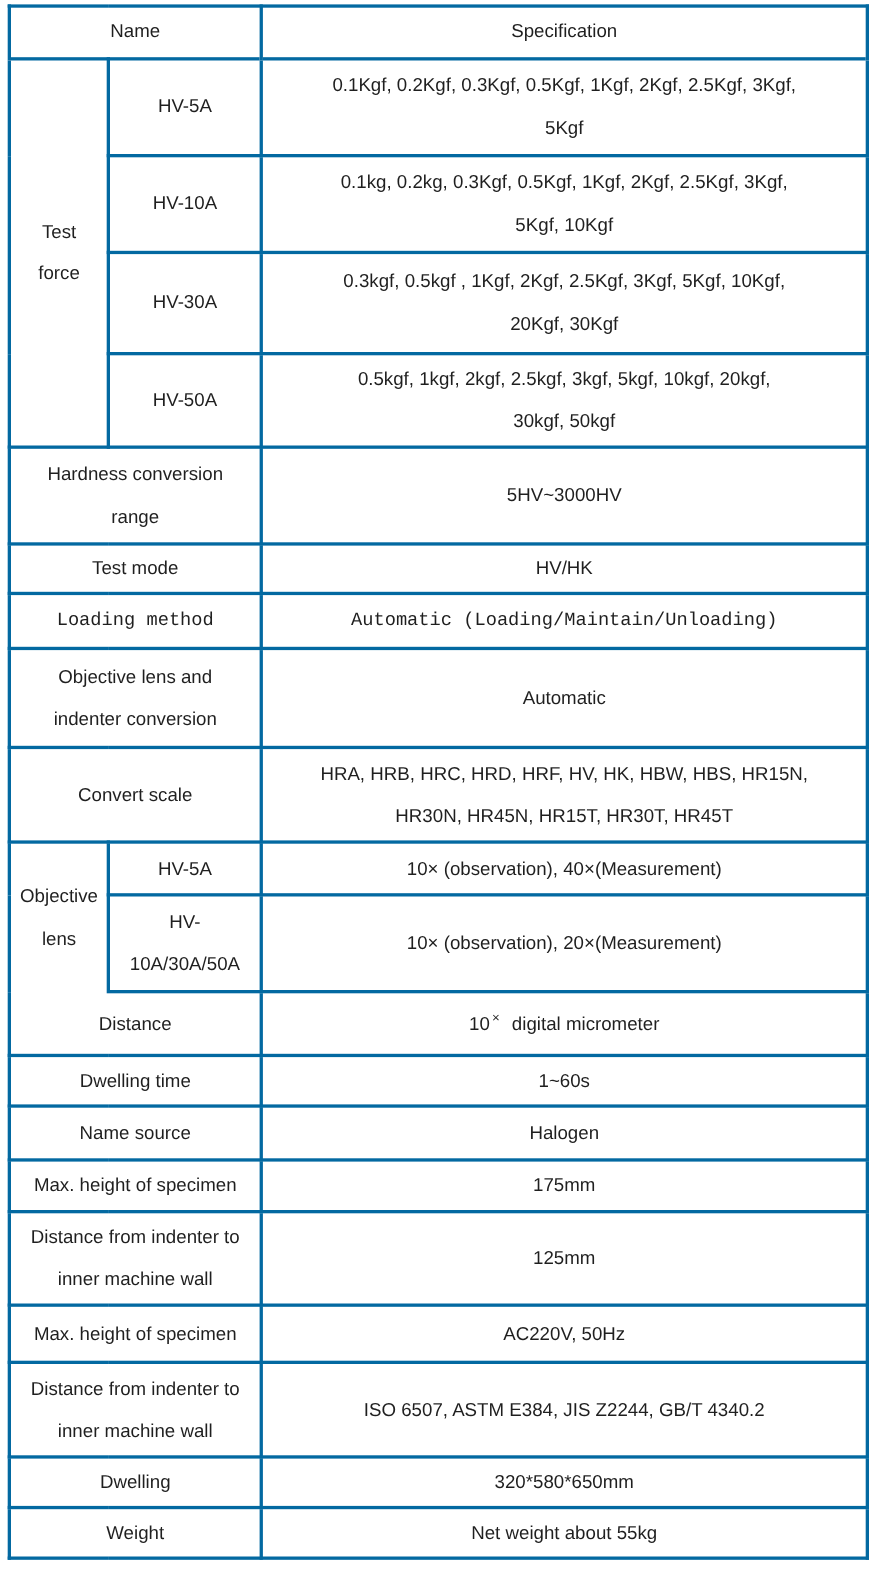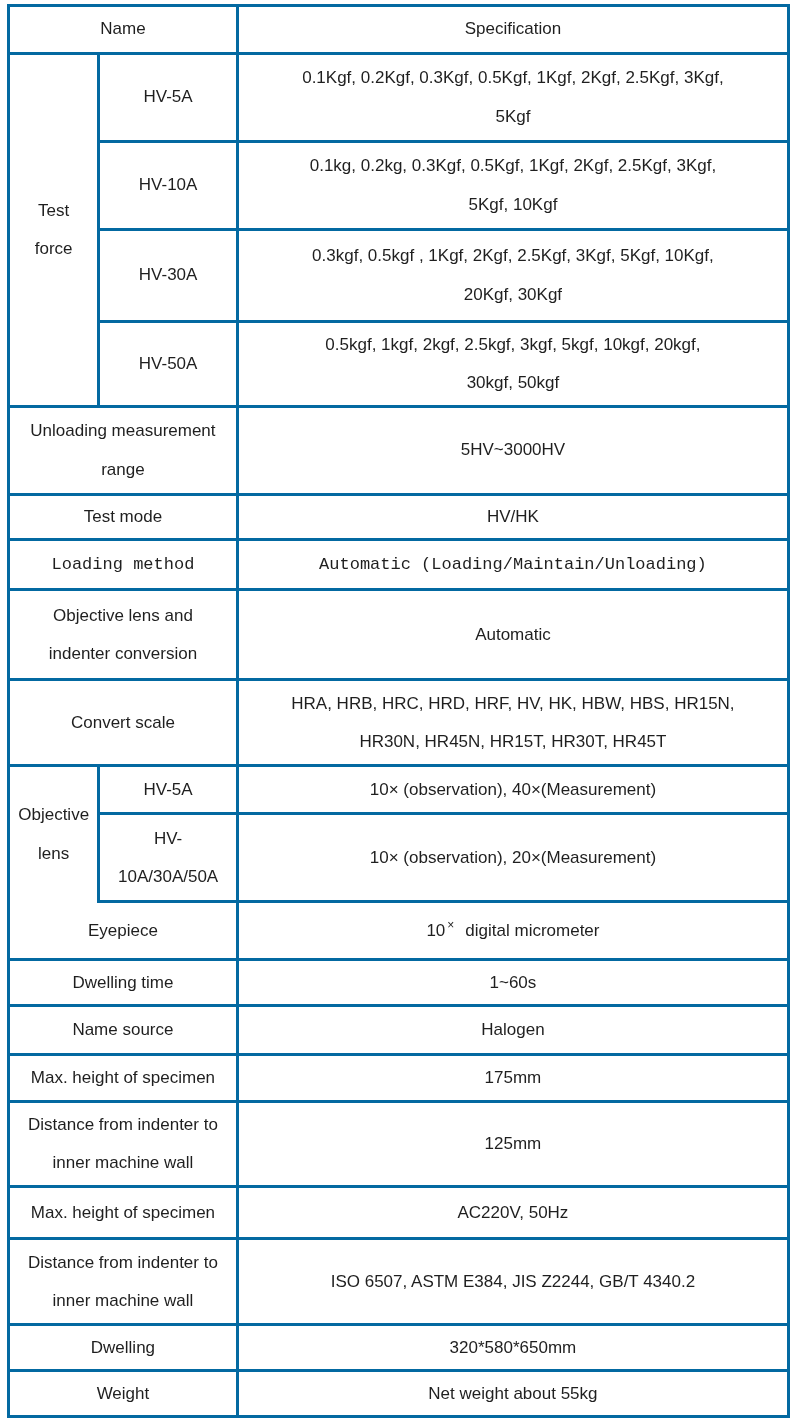--- a/index.html
+++ b/index.html
@@ -101,21 +101,21 @@
       <td>0.3kgf, 0.5kgf , 1Kgf, 2Kgf, 2.5Kgf, 3Kgf, 5Kgf, 10Kgf, 
 20Kgf, 30Kgf</td>
     </tr>
     <tr class="rh85">
       <td>HV-50A</td>
       <td>0.5kgf,  1kgf, 2kgf,  2.5kgf,  3kgf, 5kgf,  10kgf, 20kgf, 
 30kgf,  50kgf</td>
     </tr>
 
     <tr class="rh88">
-      <td colspan="2">Unloading measurement
+      <td colspan="2">Hardness conversion
 range</td>
       <td>5HV~3000HV</td>
     </tr>
     <tr class="rh45">
       <td colspan="2">Test mode</td>
       <td>HV/HK</td>
     </tr>
     <tr class="rh50">
       <td colspan="2">Loading method</td>
       <td>Automatic (Loading/Maintain/Unloading)</td>
@@ -137,21 +137,21 @@
       <td>HV-5A</td>
       <td>10× (observation), 40×(Measurement)</td>
     </tr>
     <tr class="rh88">
       <td>HV-
 10A/30A/50A</td>
       <td>10× (observation), 20×(Measurement)</td>
     </tr>
 
     <tr class="rh58">
-      <td colspan="2">Eyepiece</td>
+      <td colspan="2">Distance</td>
       <td><span>10</span><span class="sup">×</span><span class="rest">digital micrometer</span></td>
     </tr>
 
     <tr class="rh46">
       <td colspan="2">Dwelling time</td>
       <td>1~60s</td>
     </tr>
     <tr class="rh49">
       <td colspan="2">Name source</td>
       <td>Halogen</td>

